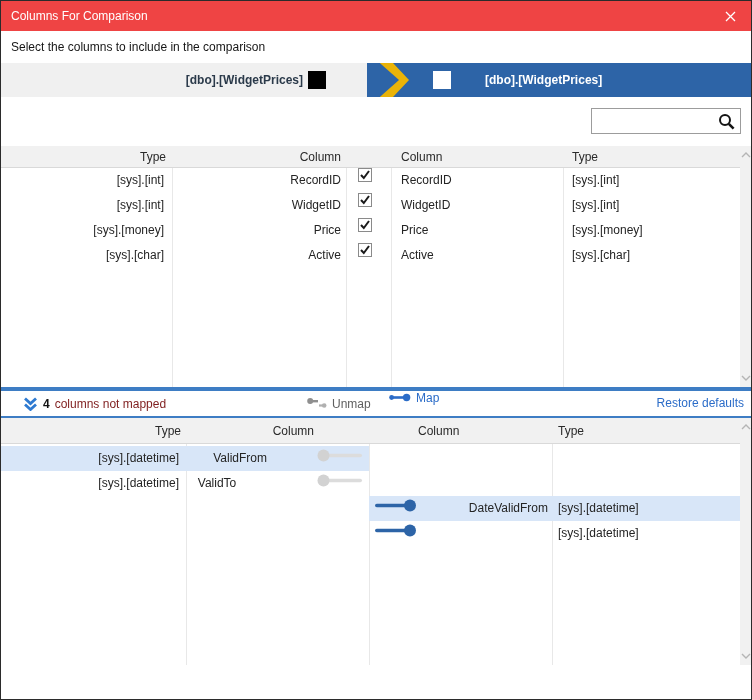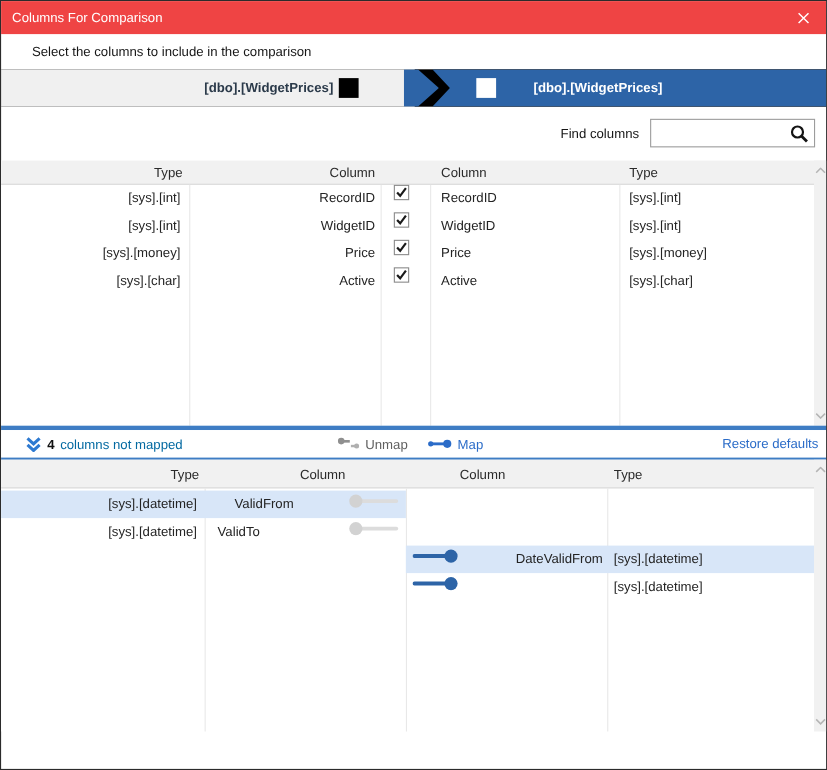--- a/index.html
+++ b/index.html
@@ -9,24 +9,24 @@
   .window { position:relative; width:752px; height:700px; background:#fff;
             border:1px solid #2b2b2b; overflow:hidden; }
 
   
   .titlebar { position:absolute; left:0; top:0; width:100%; height:30px; background:#ef4444; }
   .titlebar .title { position:absolute; left:10px; top:0; line-height:30px; color:#fff; font-size:12px; }
   .close-btn { position:absolute; right:6px; top:0; width:30px; height:30px;
                display:flex; align-items:center; justify-content:center; cursor:pointer; }
 
   
-  .subtitle { position:absolute; left:10px; top:30px; height:32px; line-height:32px; color:#161616;margin-left:18px; }
-
-  
-  .maphead { position:absolute; left:0; top:62px; width:100%; height:34px; background:#000000; }
+  .subtitle { position:absolute; left:10px; top:30px; height:32px; line-height:32px; color:#161616; }
+
+  
+  .maphead { position:absolute; left:0; top:62px; width:100%; height:34px; background:#eab308; }
   .maphead .left-band { position:absolute; left:0; top:0; width:376px; height:34px; background:#f0f0f0;
                         display:flex; align-items:center; justify-content:flex-end; }
   .maphead .left-band .tname { font-weight:bold; color:#2b3a4a; }
   .maphead .left-band .chip { width:18px; height:18px; background:#000; margin-left:5px; margin-right:51px; }
   .maphead .flag { position:absolute; left:366px; top:0; width:32px; height:34px; background:#2d64a7;
                    -webkit-clip-path:polygon(0 0,40% 0,100% 50%,40% 100%,0 100%);
                    clip-path:polygon(0 0,40% 0,100% 50%,40% 100%,0 100%); }
   .maphead .right-band { position:absolute; left:392px; top:0; width:360px; height:34px; background:#2d64a7;
                          -webkit-clip-path:polygon(0 0,100% 0,100% 100%,0 100%,16px 50%);
                          clip-path:polygon(0 0,100% 0,100% 100%,0 100%,16px 50%); }
@@ -68,24 +68,24 @@
         display:flex; align-items:center; justify-content:center; cursor:pointer; }
   .sbar .sb-up { top:2px; } .sbar .sb-dn { bottom:2px; }
 
   
   .bluebar { position:absolute; left:0; width:100%; background:#3e7dc4; }
   .bb-top { top:386px; height:4px; }
   .bb-thin { top:415px; height:2px; }
   .unmapbar { position:absolute; left:0; top:390px; width:100%; height:25px; background:#fff; }
   .um-left { position:absolute; left:22px; top:0; height:25px; display:flex; align-items:center; gap:5px; }
   .um-count { font-weight:bold; color:#111; }
-  .um-text { color:#0369a1; }
+  .um-text { color:#7f1d1d; }
   .um-unmap { position:absolute; left:306px; top:0; height:25px; display:flex; align-items:center; gap:5px;
               color:#5f5f5f; cursor:pointer; }
-  .um-map { position:absolute; left:388px; top:0; height:25px; display:flex; align-items:center; gap:5px;
+  .um-map { position:absolute; left:388px; top:0; height:25px; display:flex; align-items:flex-start; gap:5px;
             color:#2b6cc8; cursor:pointer; }
   .um-restore { position:absolute; right:7px; top:0; height:17px; line-height:25px; color:#2b6cc8; cursor:pointer; }
 
   
   .footer { position:absolute; left:0; top:664px; width:100%; height:36px; background:#333333; }
   .close-button { position:absolute; left:632px; top:5px; width:101px; height:26px; background:#2e80d9;
                   border:1px solid #2e80d9; color:#fff; font-family:"Liberation Sans", sans-serif;
                   font-size:13px; cursor:pointer; }
   .grip { position:absolute; right:4px; bottom:4px; }
 </style>
@@ -110,21 +110,20 @@
       <span class="tname">[dbo].[WidgetPrices]</span>
       <span class="chip"></span>
     </div>
     <div class="flag"></div>
     <div class="right-band">
       <span class="chip"></span>
       <span class="tname">[dbo].[WidgetPrices]</span>
     </div>
   </div>
 
-  <span class="find-label">Find columns</span>
   <input class="find-input" type="text" value="" style="">
   <span class="find-icon">
     <svg width="17" height="17" viewBox="0 0 17 17">
       <circle cx="7" cy="7" r="5" stroke="#141414" stroke-width="2" fill="none"></circle>
       <line x1="10.8" y1="10.8" x2="15.6" y2="15.6" stroke="#141414" stroke-width="2.6"></line>
     </svg>
   </span>
 
   <div class="grid grid-upper">
     <div class="ghead">

